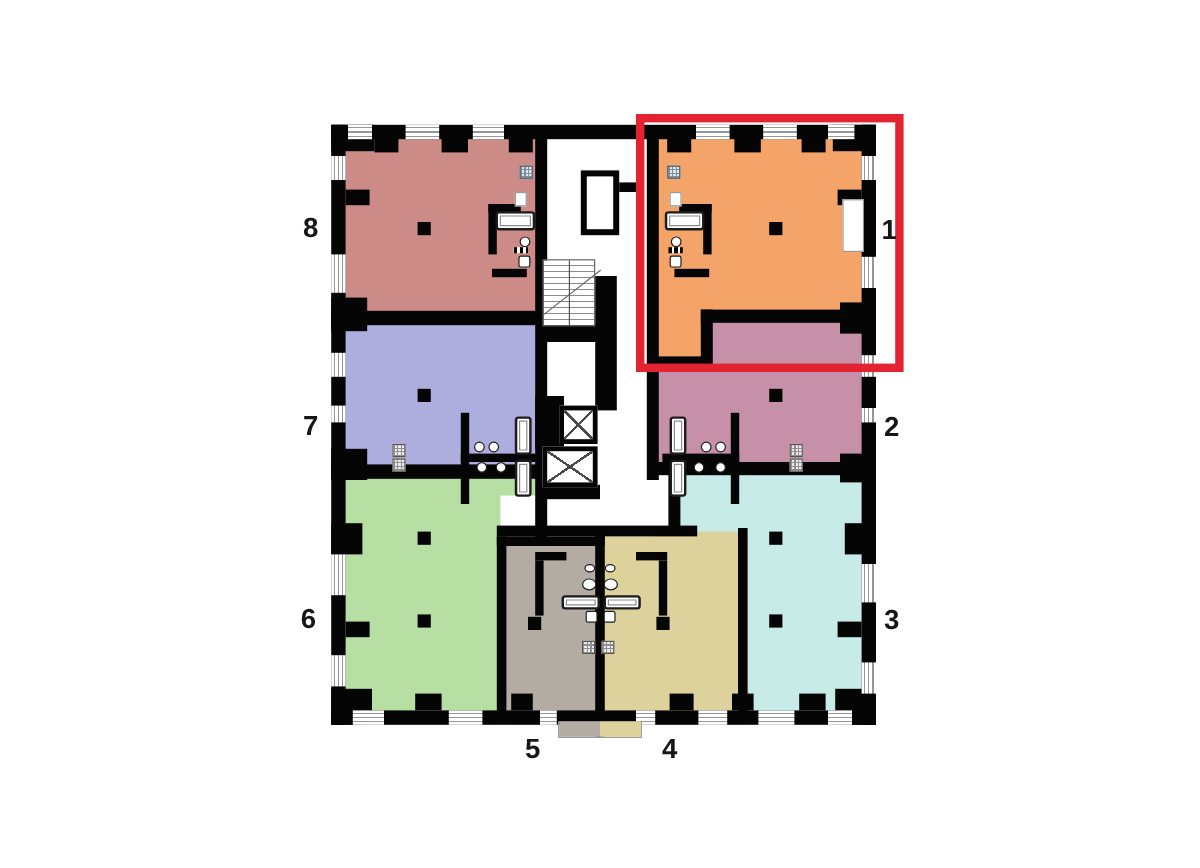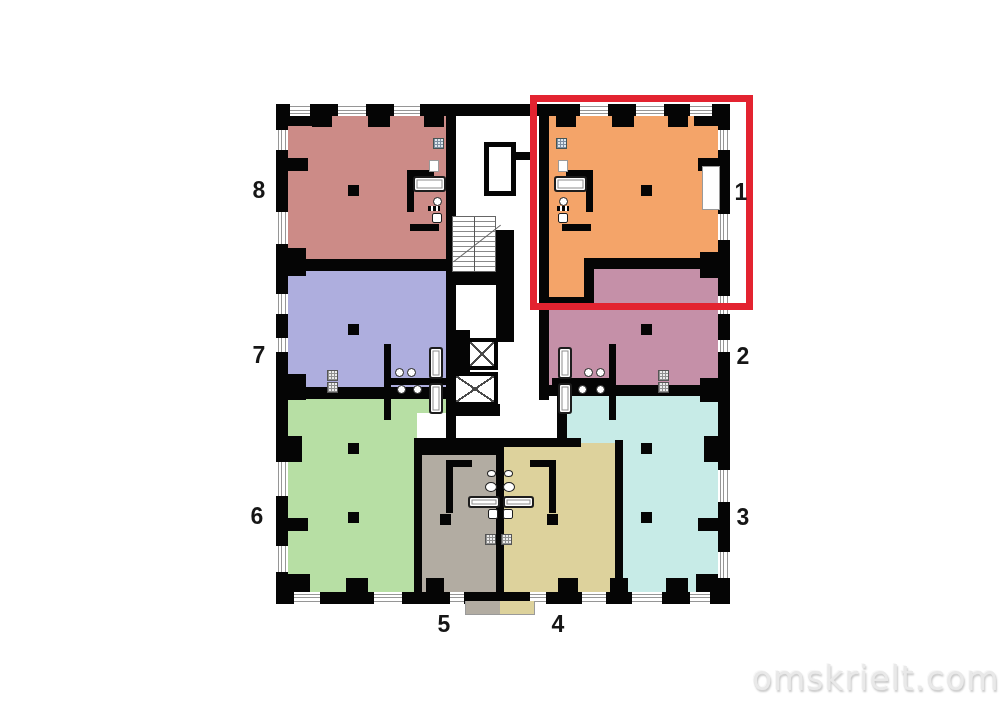--- a/index.html
+++ b/index.html
@@ -214,15 +214,14 @@
 
   <div class="lbl" style="left:741px;top:192px">1</div>
   <div class="lbl" style="left:743px;top:356px">2</div>
   <div class="lbl" style="left:743px;top:517px">3</div>
   <div class="lbl" style="left:558px;top:624px">4</div>
   <div class="lbl" style="left:444px;top:624px">5</div>
   <div class="lbl" style="left:257px;top:516px">6</div>
   <div class="lbl" style="left:259px;top:355px">7</div>
   <div class="lbl" style="left:259px;top:190px">8</div>
 
-  <div class="wm">omskrielt.com</div>
 
 </div>
 
 </body></html>

